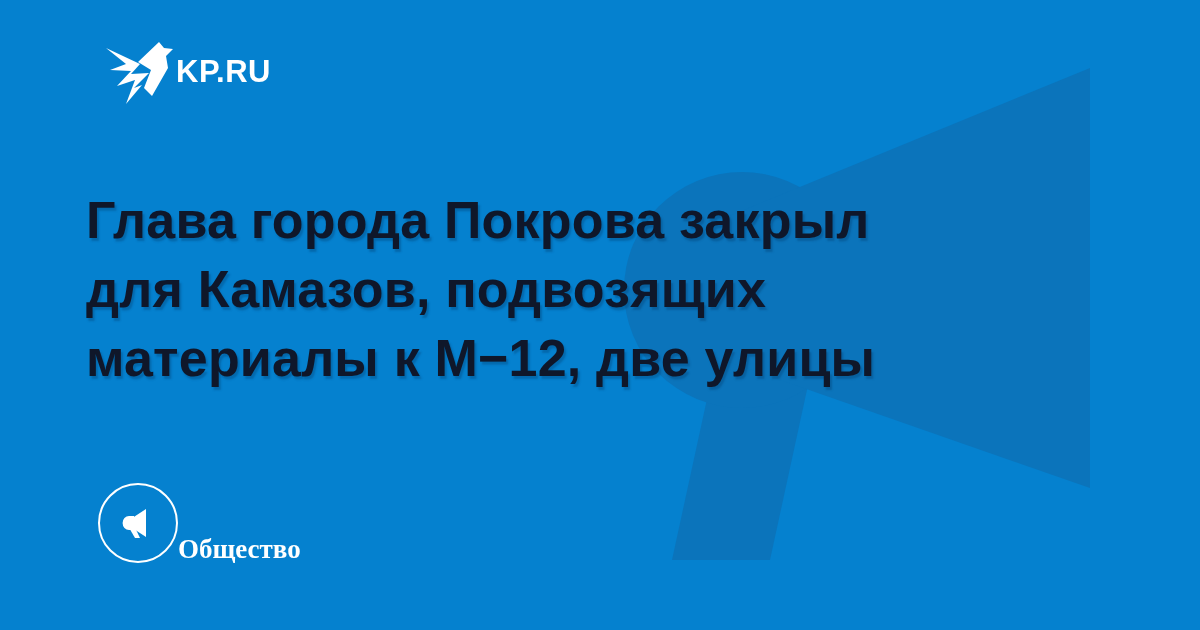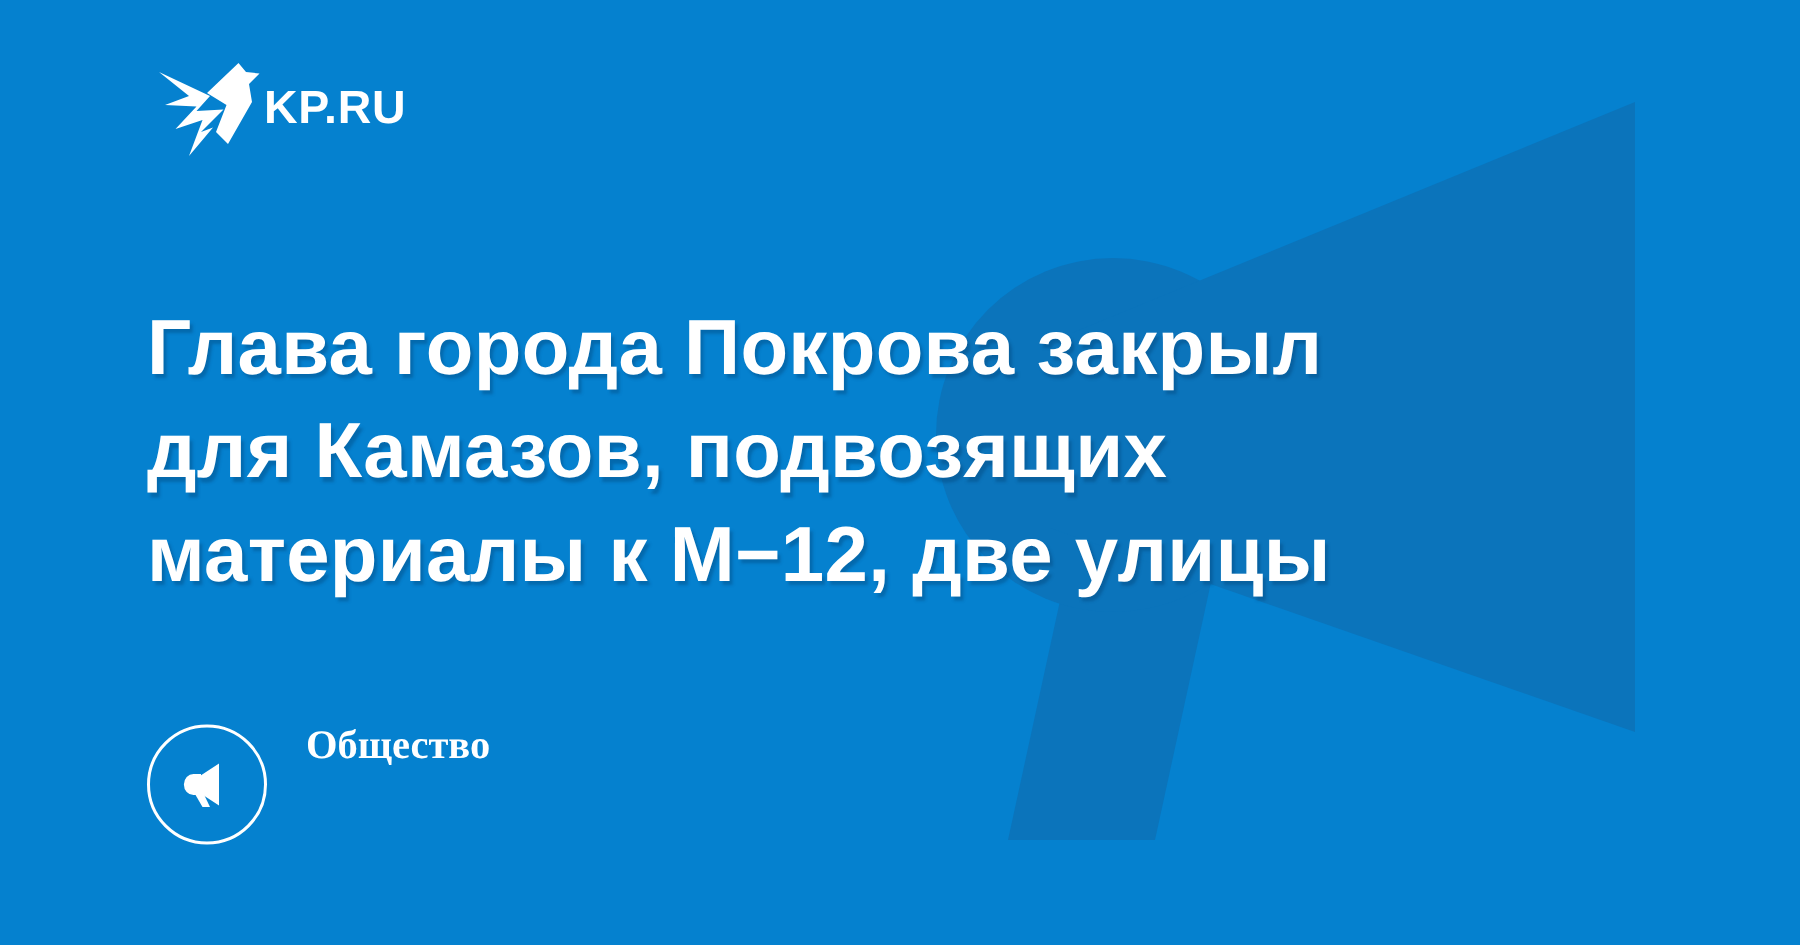--- a/index.html
+++ b/index.html
@@ -53,38 +53,37 @@
     line-height: 1;
     white-space: nowrap;
   }
 
   
   .headline {
     position: absolute;
     left: 86px;
     top: 186px;
     width: 940px;
-    margin: 12px;
-    color: #ffffff;
+    margin: 0;
+    color: #0f172a;
     font-size: 52px;
     font-weight: 700;
     line-height: 69px;
     letter-spacing: 0.2px;
     text-shadow: 2px 3px 2px rgba(0, 60, 110, 0.35);
     white-space: pre-line;
   }
 
   
   .rubric {
     position: absolute;
     left: 98px;
     top: 483px;
     display: flex;
-    align-items: flex-start;
-    gap: 26px;
+    align-items: flex-end;
     height: 80px;
   }
   .rubric-badge {
     width: 80px;
     height: 80px;
     border-radius: 50%;
     border: 2px solid #ffffff;
     box-sizing: border-box;
     display: flex;
     align-items: center;

